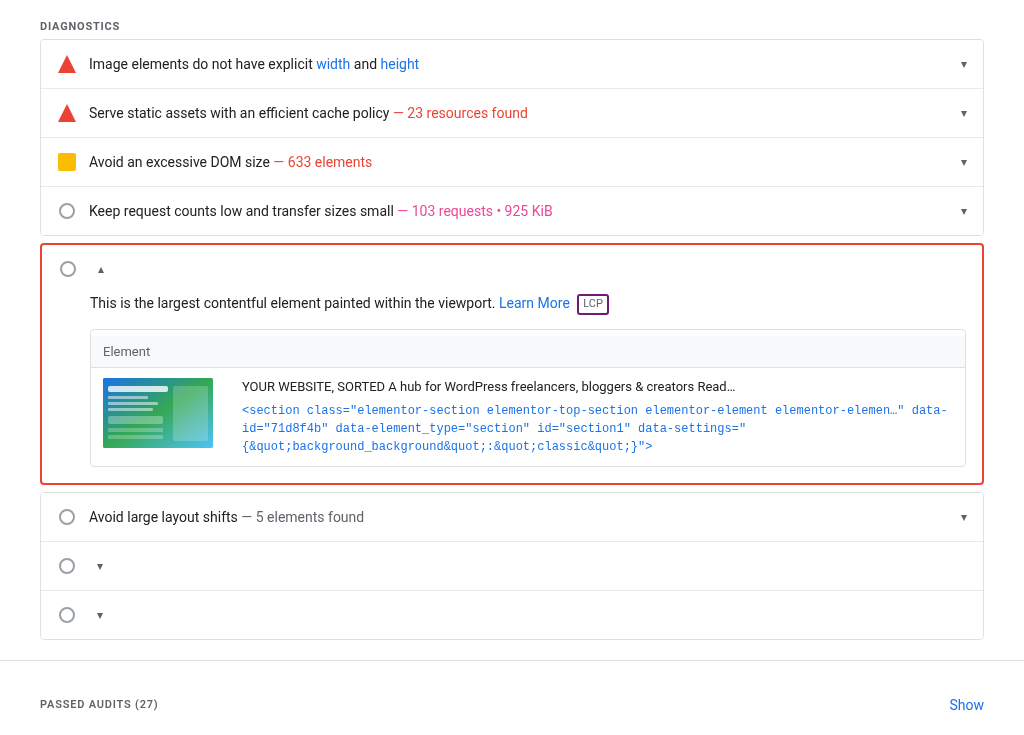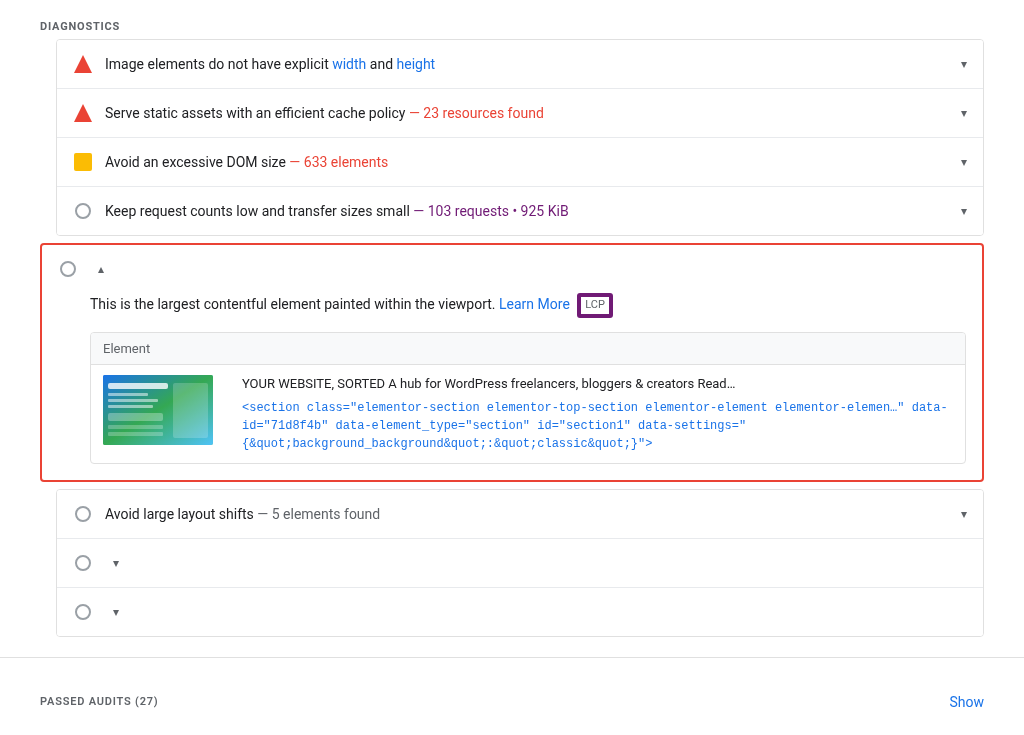--- a/index.html
+++ b/index.html
@@ -19,21 +19,20 @@
       font-weight: 700;
       letter-spacing: 0.8px;
       color: #5f6368;
       text-transform: uppercase;
       margin-bottom: 6px;
     }
     .audit-list {
       border: 1px solid #e0e0e0;
       border-radius: 4px;
       overflow: hidden;
-      margin-left: 16px;
     }
     .audit-item {
       border-bottom: 1px solid #e8eaed;
       background: #fff;
     }
     .audit-item:last-child {
       border-bottom: none;
     }
     .audit-row {
       display: flex;
@@ -104,40 +103,41 @@
       color: #202124;
       margin-bottom: 14px;
       line-height: 1.5;
     }
     .audit-description a {
       color: #1a73e8;
       text-decoration: none;
     }
     .lcp-badge {
       display: inline-block;
-      border: 4px solid #701a75;
+      border: 2px solid #701a75;
       border-radius: 3px;
       padding: 0 4px;
       font-size: 11px;
       color: #5f6368;
       margin-left: 4px;
       vertical-align: middle;
     }
     .element-table {
       border: 1px solid #e0e0e0;
       border-radius: 4px;
       overflow: hidden;
       width: 100%;
     }
     .element-table-header {
       background: #f8f9fa;
       padding: 8px 12px;
       font-size: 13px;
       color: #5f6368;
       border-bottom: 1px solid #e0e0e0;
+      margin-top: 6px;
     }
     .element-table-row {
       display: flex;
       align-items: flex-start;
       padding: 10px 12px;
       gap: 29px;
     }
     .element-thumbnail {
       width: 110px;
       height: 70px;
@@ -242,21 +242,21 @@
         <div class="chevron">▾</div>
       </div>
     </div>
 
     <div class="audit-item">
       <div class="audit-row">
         <div class="audit-icon">
           <div class="icon-circle"></div>
         </div>
         <div class="audit-title">
-          Keep request counts low and transfer sizes small <span style="color:#701a75">— 103 requests • 925 KiB</span>
+          Keep request counts low and transfer sizes small <span style="color:#ec4899">— 103 requests • 925 KiB</span>
         </div>
         <div class="chevron">▾</div>
       </div>
     </div>
 
   </div>
 
   <div style="margin: 8px 0;">
     <div class="audit-item-highlighted">
       <div class="audit-row">

